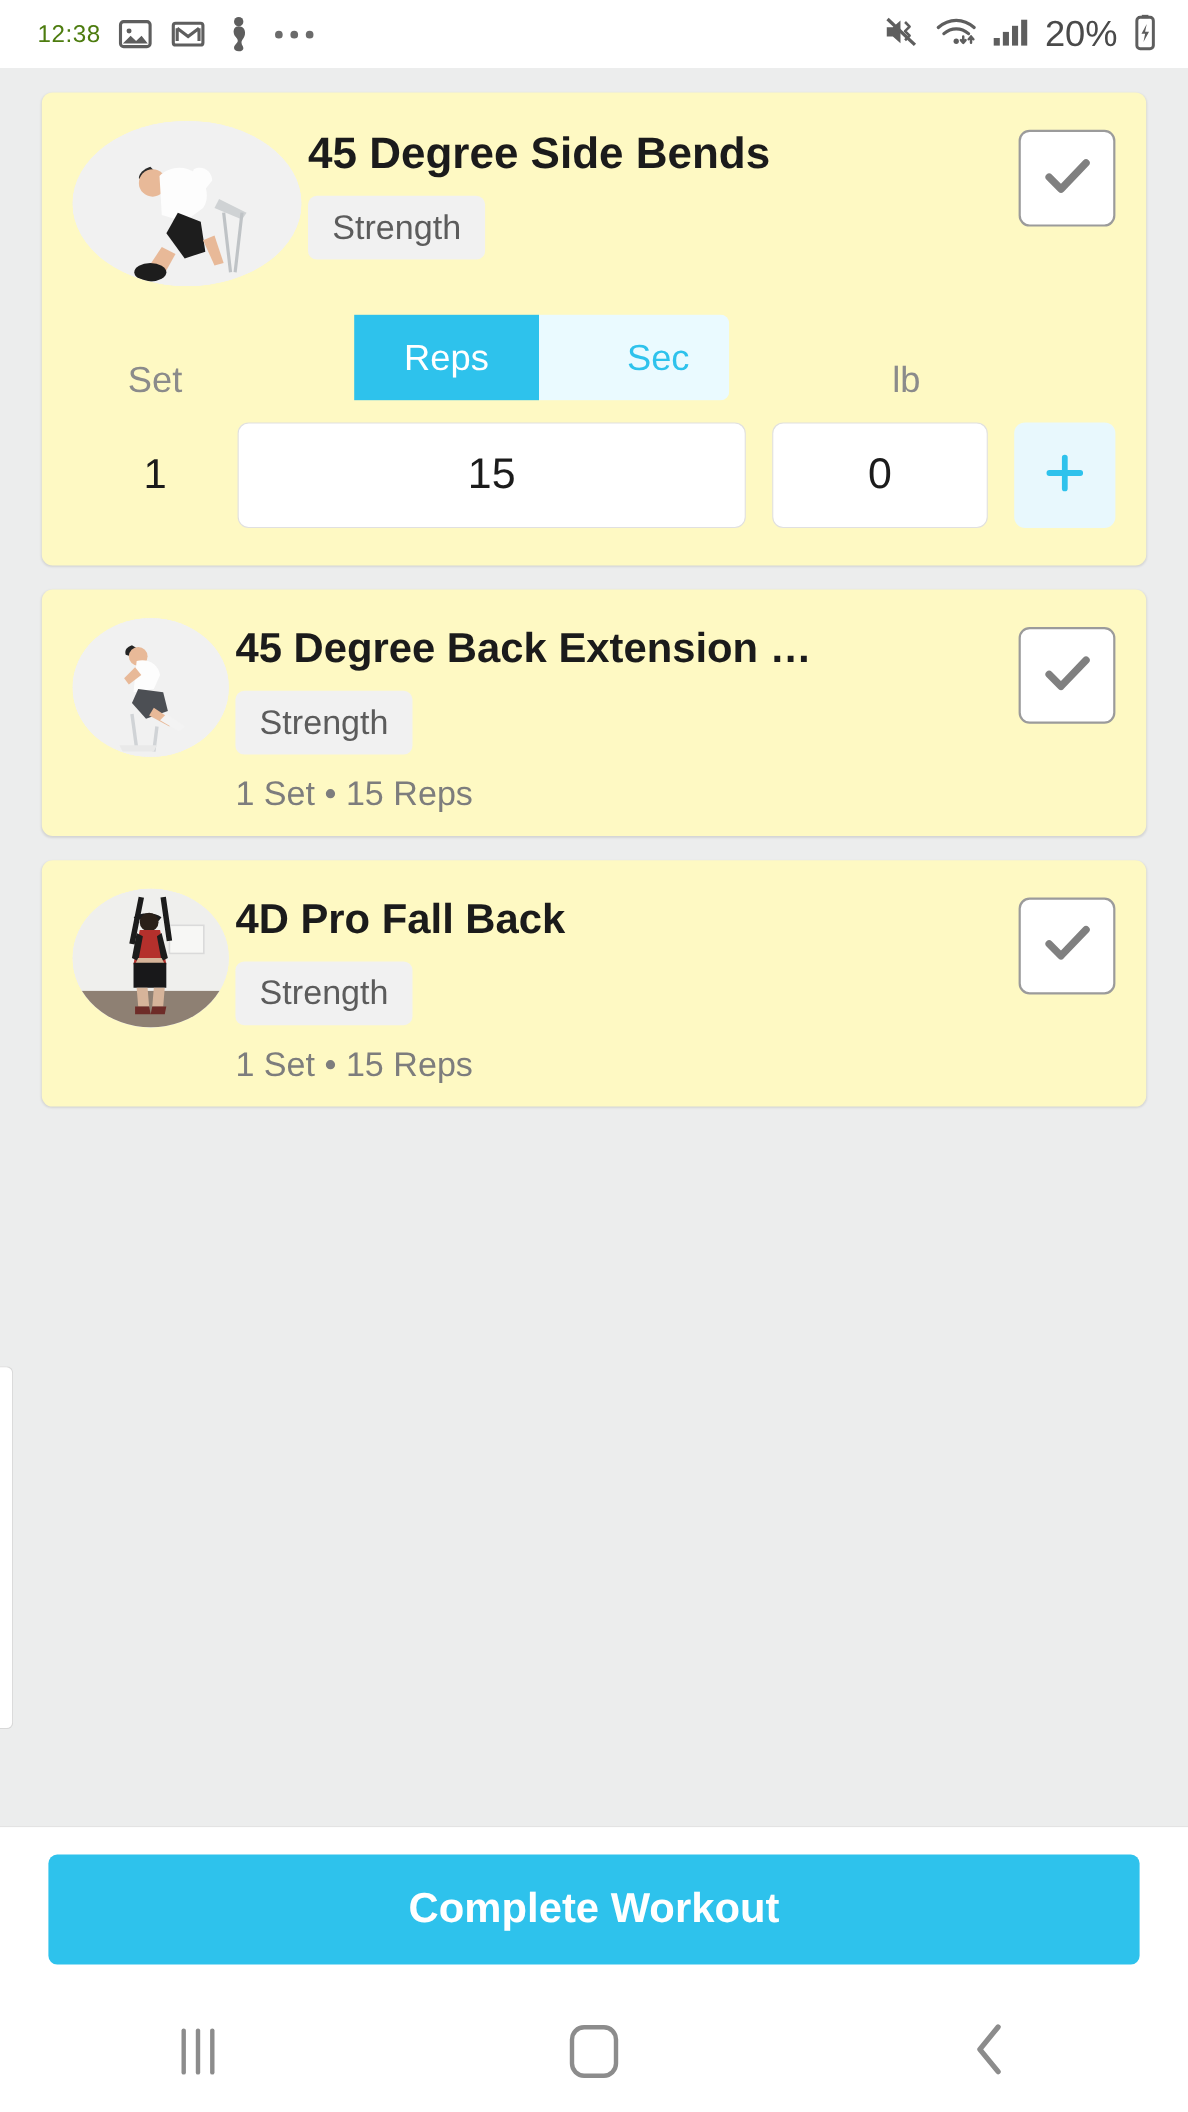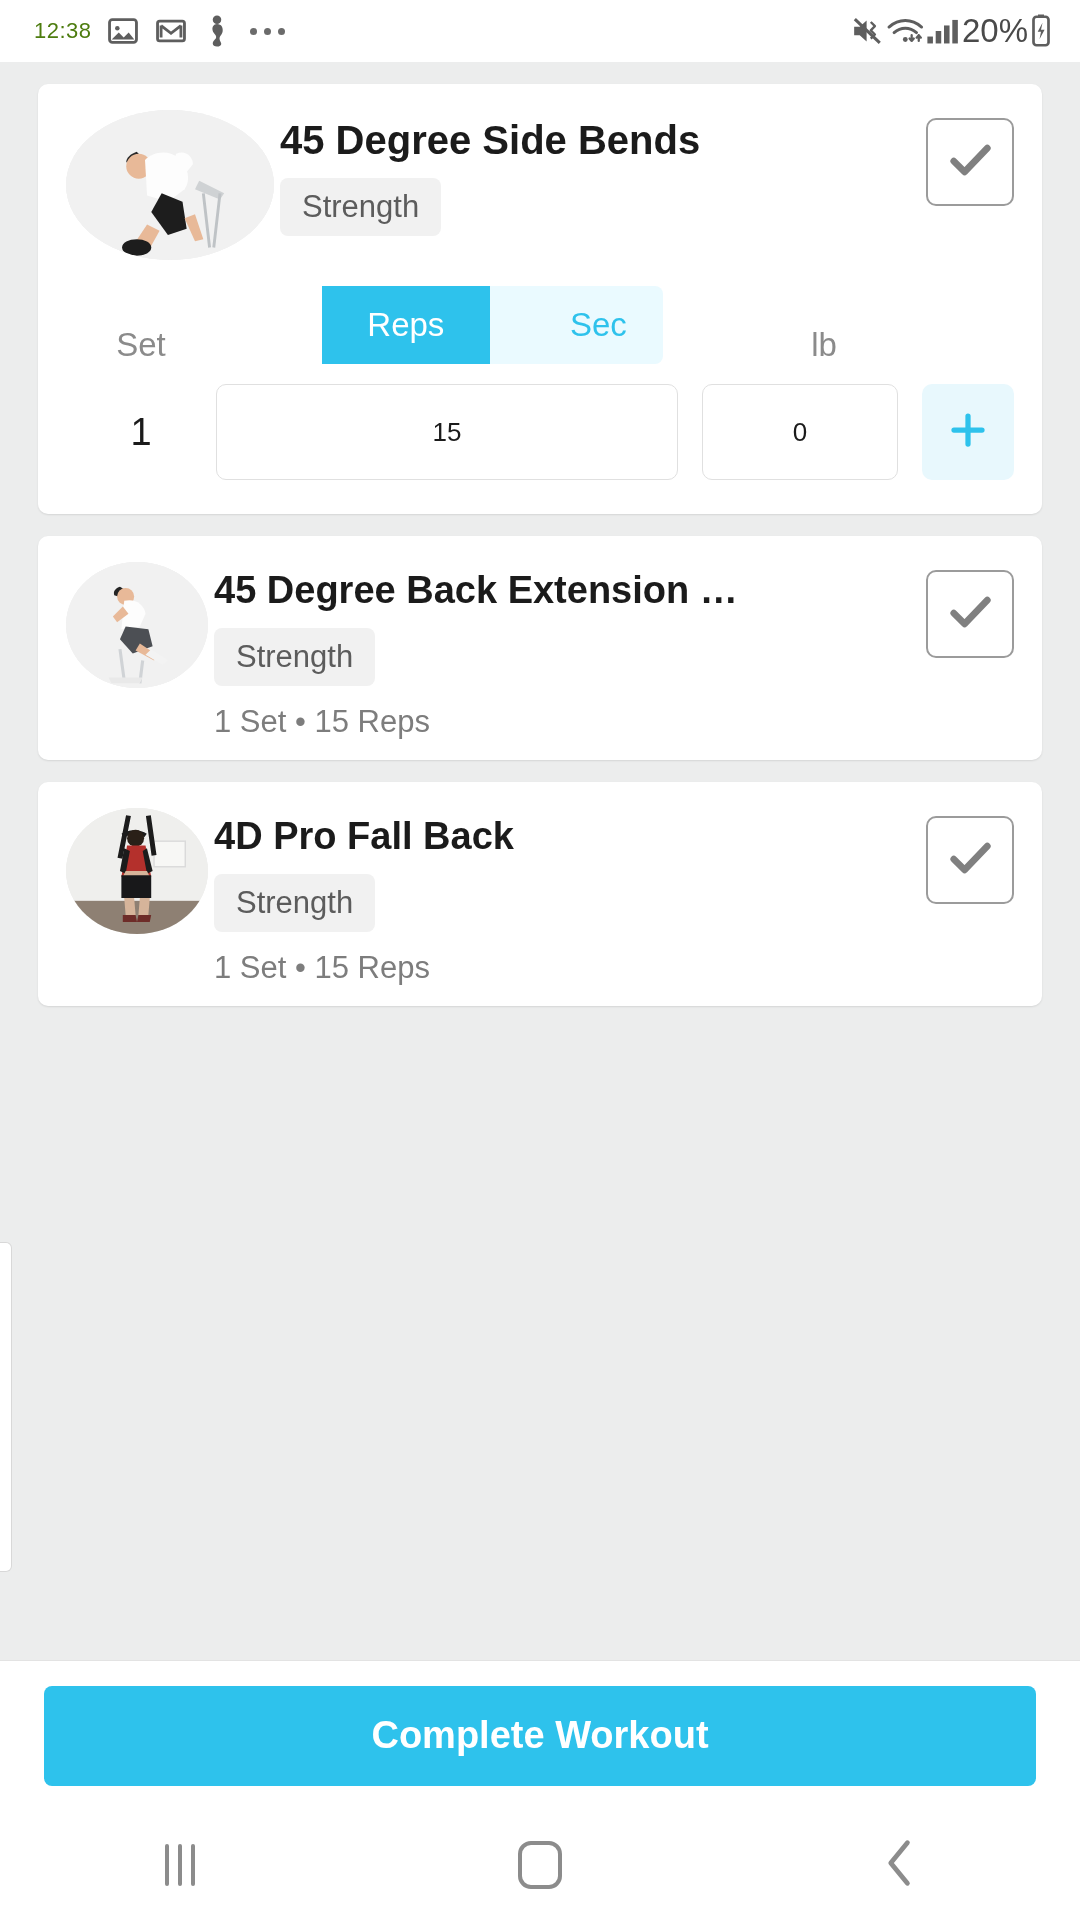--- a/index.html
+++ b/index.html
@@ -11,21 +11,21 @@
   }
   #screen { position:relative; width:1080px; height:1920px; background:#eceded; display:flex; flex-direction:column; }
 
   
   .statusbar {
     height:62px; background:#ffffff; flex:0 0 62px;
     display:flex; align-items:center; justify-content:space-between;
     padding:0 26px 0 34px;
   }
   .sb-left { display:flex; align-items:center; gap:14px; }
-  .sb-right { display:flex; align-items:center; }
+  .sb-right { display:flex; align-items:flex-start; gap:12px; }
   .sb-time { font-size:22px; color:#4d7c0f; letter-spacing:.5px; font-family:"Liberation Sans", sans-serif; }
   .sb-battery { font-size:33px; color:#4a4a4a; }
   .ic { display:inline-block; line-height:0; }
   .dots { display:flex; gap:7px; align-items:center; margin-left:4px; }
   .dots i { width:7px; height:7px; border-radius:50%; background:#6b6b6b; display:block; }
 
   
   .appbar {
     height:115px; flex:0 0 115px; background:#ffffff;
     display:flex; align-items:center; position:relative;
@@ -33,21 +33,21 @@
   }
   .appbar .back { width:110px; display:flex; align-items:center; justify-content:center; }
   .appbar .title { font-size:41px; font-weight:bold; color:#111; letter-spacing:.2px; }
   .appbar .add { position:absolute; right:40px; top:50%; transform:translateY(-50%);
                  display:flex; align-items:center; justify-content:center; width:70px; height:70px; }
 
   
   .body { flex:1 1 auto; background:#eceded; padding:22px 0 0 0; position:relative; overflow:hidden; }
 
   .card {
-    background:#ffffff; border-radius:10px;
+    background:#fef9c3; border-radius:10px;
     margin:0 38px 22px 38px;
     box-shadow:0 1px 2px rgba(0,0,0,.10);
   }
   .card-top { display:flex; align-items:flex-start; padding:26px 28px 20px 28px; }
 
   .thumb {
     width:208px; height:150px; border-radius:50%/50%;
     background:#f0f0f0; flex:0 0 208px; overflow:hidden; position:relative;
     margin-right:6px;
   }
@@ -83,21 +83,21 @@
   .toggle { display:flex; border-radius:8px; overflow:hidden; width:384px; }
   .toggle div { flex:1 1 50%; text-align:center; font-size:33px; padding:20px 0; }
   .toggle .on  { background:#2ec2ec; color:#ffffff;margin-left:43px; }
   .toggle .off { background:#eafaff; color:#2ec2ec;padding-left:44px; }
 
   .set-row { display:flex; align-items:center; padding:20px 28px 34px 28px; }
   .set-num { width:150px; text-align:center; font-size:38px; color:#1b1b1b; }
   .field {
     flex:1 1 auto; height:96px; border:1px solid #e0e0e0; border-radius:10px;
     display:flex; align-items:center; justify-content:center;
-    font-size:26px; color:#1b1b1b; background:#fff;
+    font-size:39px; color:#1b1b1b; background:#fff;
   }
   .field.weight { flex:0 0 196px; width:196px; margin-left:24px; }
   .addset {
     flex:0 0 92px; width:92px; height:96px; margin-left:24px;
     background:#e8f8fd; border-radius:10px;
     display:flex; align-items:center; justify-content:center;
   }
 
   
   .bottombar {

